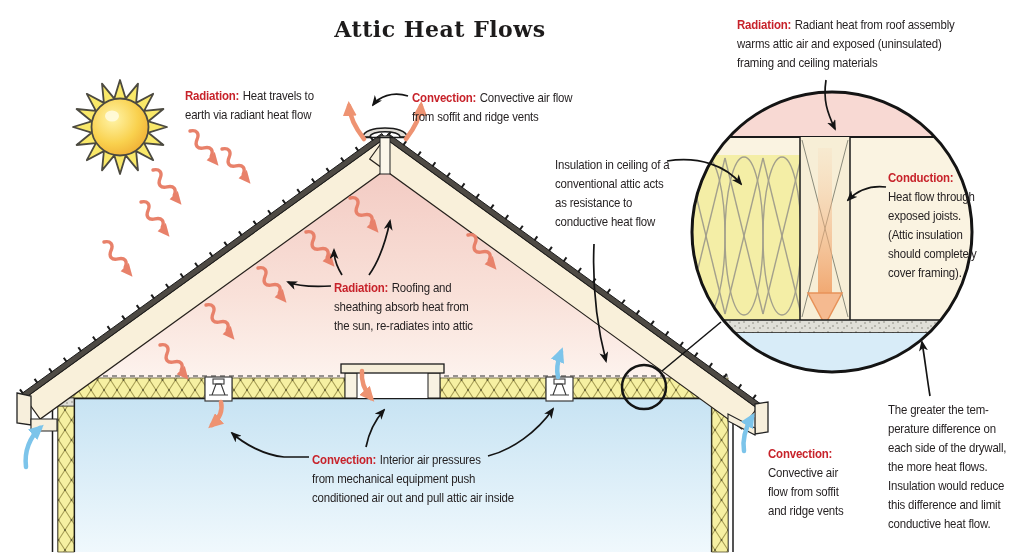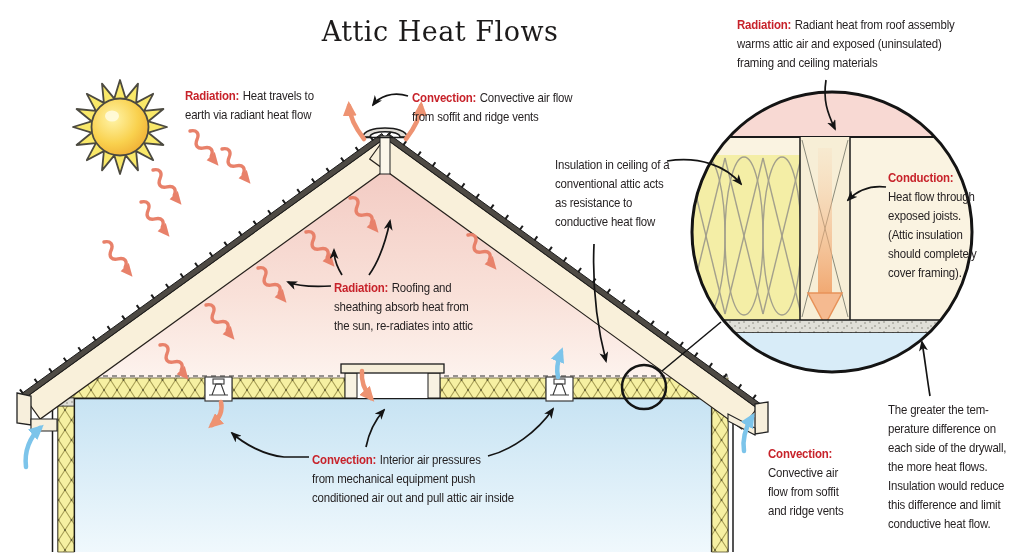--- a/index.html
+++ b/index.html
@@ -1,20 +1,20 @@
 <!DOCTYPE html>
 <html><head>
 <meta charset="utf-8">
 <style>
   html,body{margin:0;padding:0;background:#fff;}
   .stage{position:relative;width:1024px;height:560px;background:#ffffff;overflow:hidden;
          font-family:"Liberation Sans",sans-serif;}
   .stage svg{position:absolute;left:0;top:0;}
   .title{position:absolute;left:0;top:16px;width:880px;text-align:center;
-         font-family:"DejaVu Serif",serif;font-weight:normal;font-size:27px;
+         font-family:"DejaVu Serif",serif;font-weight:bold;font-size:22px;
          letter-spacing:0.5px;color:#1d1b1b;}
   .lbl{position:absolute;font-size:13px;line-height:19px;color:#231f20;
        letter-spacing:-0.2px;white-space:nowrap;transform:scaleX(0.88);
        transform-origin:0 0;z-index:5;}
   .term{color:#c7222a;font-weight:bold;margin-right:4px;}
 </style>
 </head>
 <body>
 
 <div class="stage">

